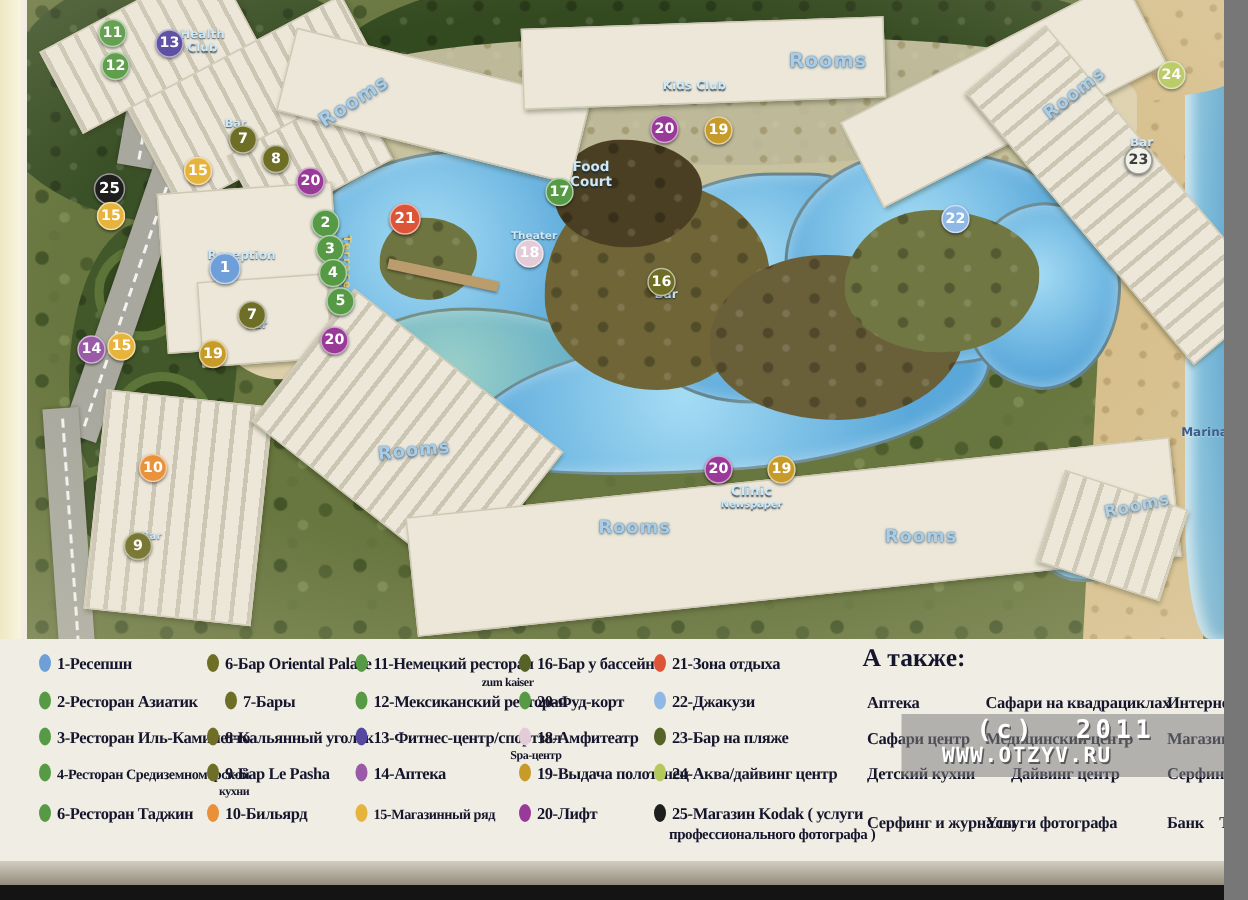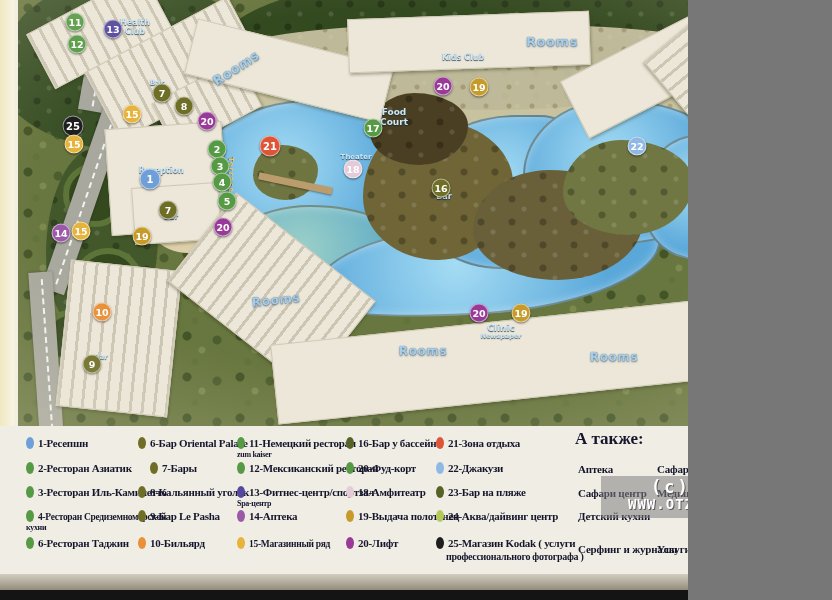--- a/index.html
+++ b/index.html
@@ -1,16 +1,16 @@
 <!DOCTYPE html>
 <html><head>
 <meta charset="utf-8">
 <style>
   html,body{margin:0;padding:0;background:#777;}
-  .page{position:relative;width:688px;height:600px;overflow:hidden;background:#efeade;font-family:"Liberation Serif",serif;}
+  .page{position:relative;width:816px;height:600px;overflow:hidden;background:#efeade;font-family:"Liberation Serif",serif;}
   
   .left-strip{position:absolute;left:0;top:0;width:14px;height:600px;background:linear-gradient(90deg,#efe8c2,#f8f4e0);}
   
   .map{position:absolute;left:14px;top:0;width:818px;height:426px;overflow:hidden;
        background-color:#68763f;border-left:4px solid #f2efe2;
        background-image:
          radial-gradient(circle 6px at 10px 8px, rgba(30,50,15,.5) 0 4px, transparent 5px),
          radial-gradient(circle 5px at 25px 22px, rgba(140,155,95,.55) 0 3px, transparent 4px),
          radial-gradient(circle 7px at 40px 12px, rgba(45,65,25,.45) 0 4px, transparent 5px),
          radial-gradient(circle 5px at 18px 34px, rgba(90,110,55,.5) 0 3px, transparent 4px);
@@ -37,21 +37,21 @@
   .lb-small{color:#cfe8f6;text-shadow:0 1px 1px rgba(15,40,60,.8);}
   .lb-marina{color:#2a4e86;text-shadow:0 1px 1px rgba(255,255,255,.4);}
   .lb-terrace{color:#e6cb72;text-shadow:0 1px 1px rgba(60,45,10,.6);letter-spacing:1px;}
   .wash{left:0;top:0;right:0;bottom:0;background:radial-gradient(ellipse at 45% 45%, transparent 55%, rgba(235,228,205,.28));pointer-events:none;z-index:40;}
   
   .legend{position:absolute;left:0;top:426px;width:832px;height:148px;background:linear-gradient(180deg,#f4f2ea 0%,#ecead e0 60%,#e9e7db 100%);background-color:#f0eee4;}
   .legend-item{position:absolute;white-space:nowrap;color:#15152c;font-weight:bold;letter-spacing:-0.3px;}
   .dot{display:inline-block;width:8px;height:12px;border-radius:50%;margin-right:4px;vertical-align:-2px;}
   .li-label{font-size:11px;}
   .li-small .li-label{font-size:9.5px;}
-  .li-sub{font-size:8px;margin-top:-1px;}
+  .li-sub{font-size:8px;text-align:right;margin-top:-1px;}
   .li-sub2{font-size:10px;margin-left:10px;margin-top:0;}
   .also-head{position:absolute;font-size:17px;font-weight:bold;color:#15152c;}
   .also-item{position:absolute;font-size:11px;font-weight:bold;color:#15152c;white-space:pre;letter-spacing:-0.2px;}
   
   .watermark{position:absolute;left:601px;top:476px;width:231px;height:42px;background:rgba(128,128,128,.55);z-index:50;}
   .wm1,.wm2{position:absolute;color:#fff;font-family:"DejaVu Sans Mono",monospace;font-weight:bold;text-shadow:1px 1px 0 #5a5a5a;white-space:pre;}
   .wm1{left:50px;top:1px;font-size:17px;letter-spacing:3px;}
   .wm2{left:27px;top:20px;font-size:14px;letter-spacing:1px;}
   .gray-strip{position:absolute;left:0;top:574px;width:832px;height:16px;background:linear-gradient(180deg,#d2cdc0,#928d7b);}
   .black-bar{position:absolute;left:0;top:590px;width:832px;height:10px;background:#141414;}
@@ -200,21 +200,21 @@
         <div class="legend-item" style="left: 436px; top: 107px;"><span class="dot" style="background: rgb(30, 30, 30);"></span><span class="li-label">25-Магазин Kodak ( услуги</span><div class="li-sub2">профессионального фотографа )</div></div>
       </div>
     <div class="also-head" style="left:575px;top:3px;">А также:</div>
     <div id="also-cols">
         <div class="also-item" style="left: 578px; top: 37px;">Аптека</div>
         <div class="also-item" style="left: 578px; top: 61px;">Сафари центр</div>
         <div class="also-item" style="left: 578px; top: 84px;">Детский кухни</div>
         <div class="also-item" style="left: 578px; top: 117px;">Серфинг и журналы</div>
         <div class="also-item" style="left: 657px; top: 37px;">Сафари на квадрациклах</div>
         <div class="also-item" style="left: 657px; top: 61px;">Медицинский центр</div>
-        <div class="also-item" style="left: 688px; top: 84px; margin-top: 12px;">Дайвинг центр</div>
+        <div class="also-item" style="left: 674px; top: 84px;">Дайвинг центр</div>
         <div class="also-item" style="left: 657px; top: 117px;">Услуги фотографа</div>
         <div class="also-item" style="left: 778px; top: 37px;">Интернет-кафе</div>
         <div class="also-item" style="left: 778px; top: 61px;">Магазины суве</div>
         <div class="also-item" style="left: 778px; top: 84px;">Серфинг    сн</div>
         <div class="also-item" style="left: 778px; top: 117px;">Банк    Та</div>
       </div>
   </div>
 
   <div class="watermark">
     <div class="wm1">(c)  2011</div>

